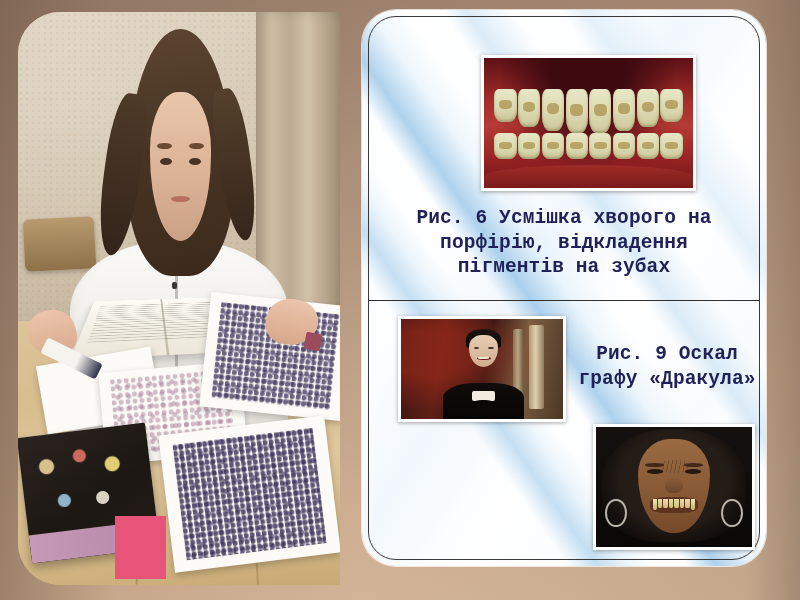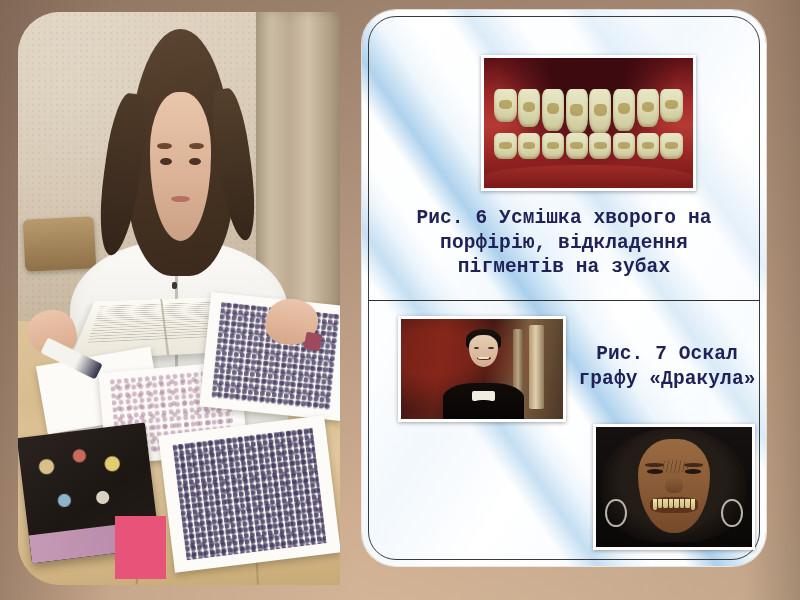--- a/index.html
+++ b/index.html
@@ -451,21 +451,21 @@
         <div class="drac-collar"></div>
         <div class="drac-bow"></div>
         <div class="drac-hair"></div>
         <div class="drac-face">
           <div class="drac-eye-l"></div>
           <div class="drac-eye-r"></div>
           <div class="drac-mouth"></div>
         </div>
       </div>
 
-      <div class="cap cap-2">Рис. 7 Оскал графу «Дракула»</div>
+      <div class="cap cap-2">Рис. 9 Оскал графу «Дракула»</div>
 
 
       <div class="ph ph-woman">
         <div class="wm-bg"></div>
         <div class="wm-hair"></div>
         <div class="wm-earring-l"></div>
         <div class="wm-earring-r"></div>
         <div class="wm-face">
           <div class="wm-wrinkle"></div>
           <div class="wm-brow-l"></div>

